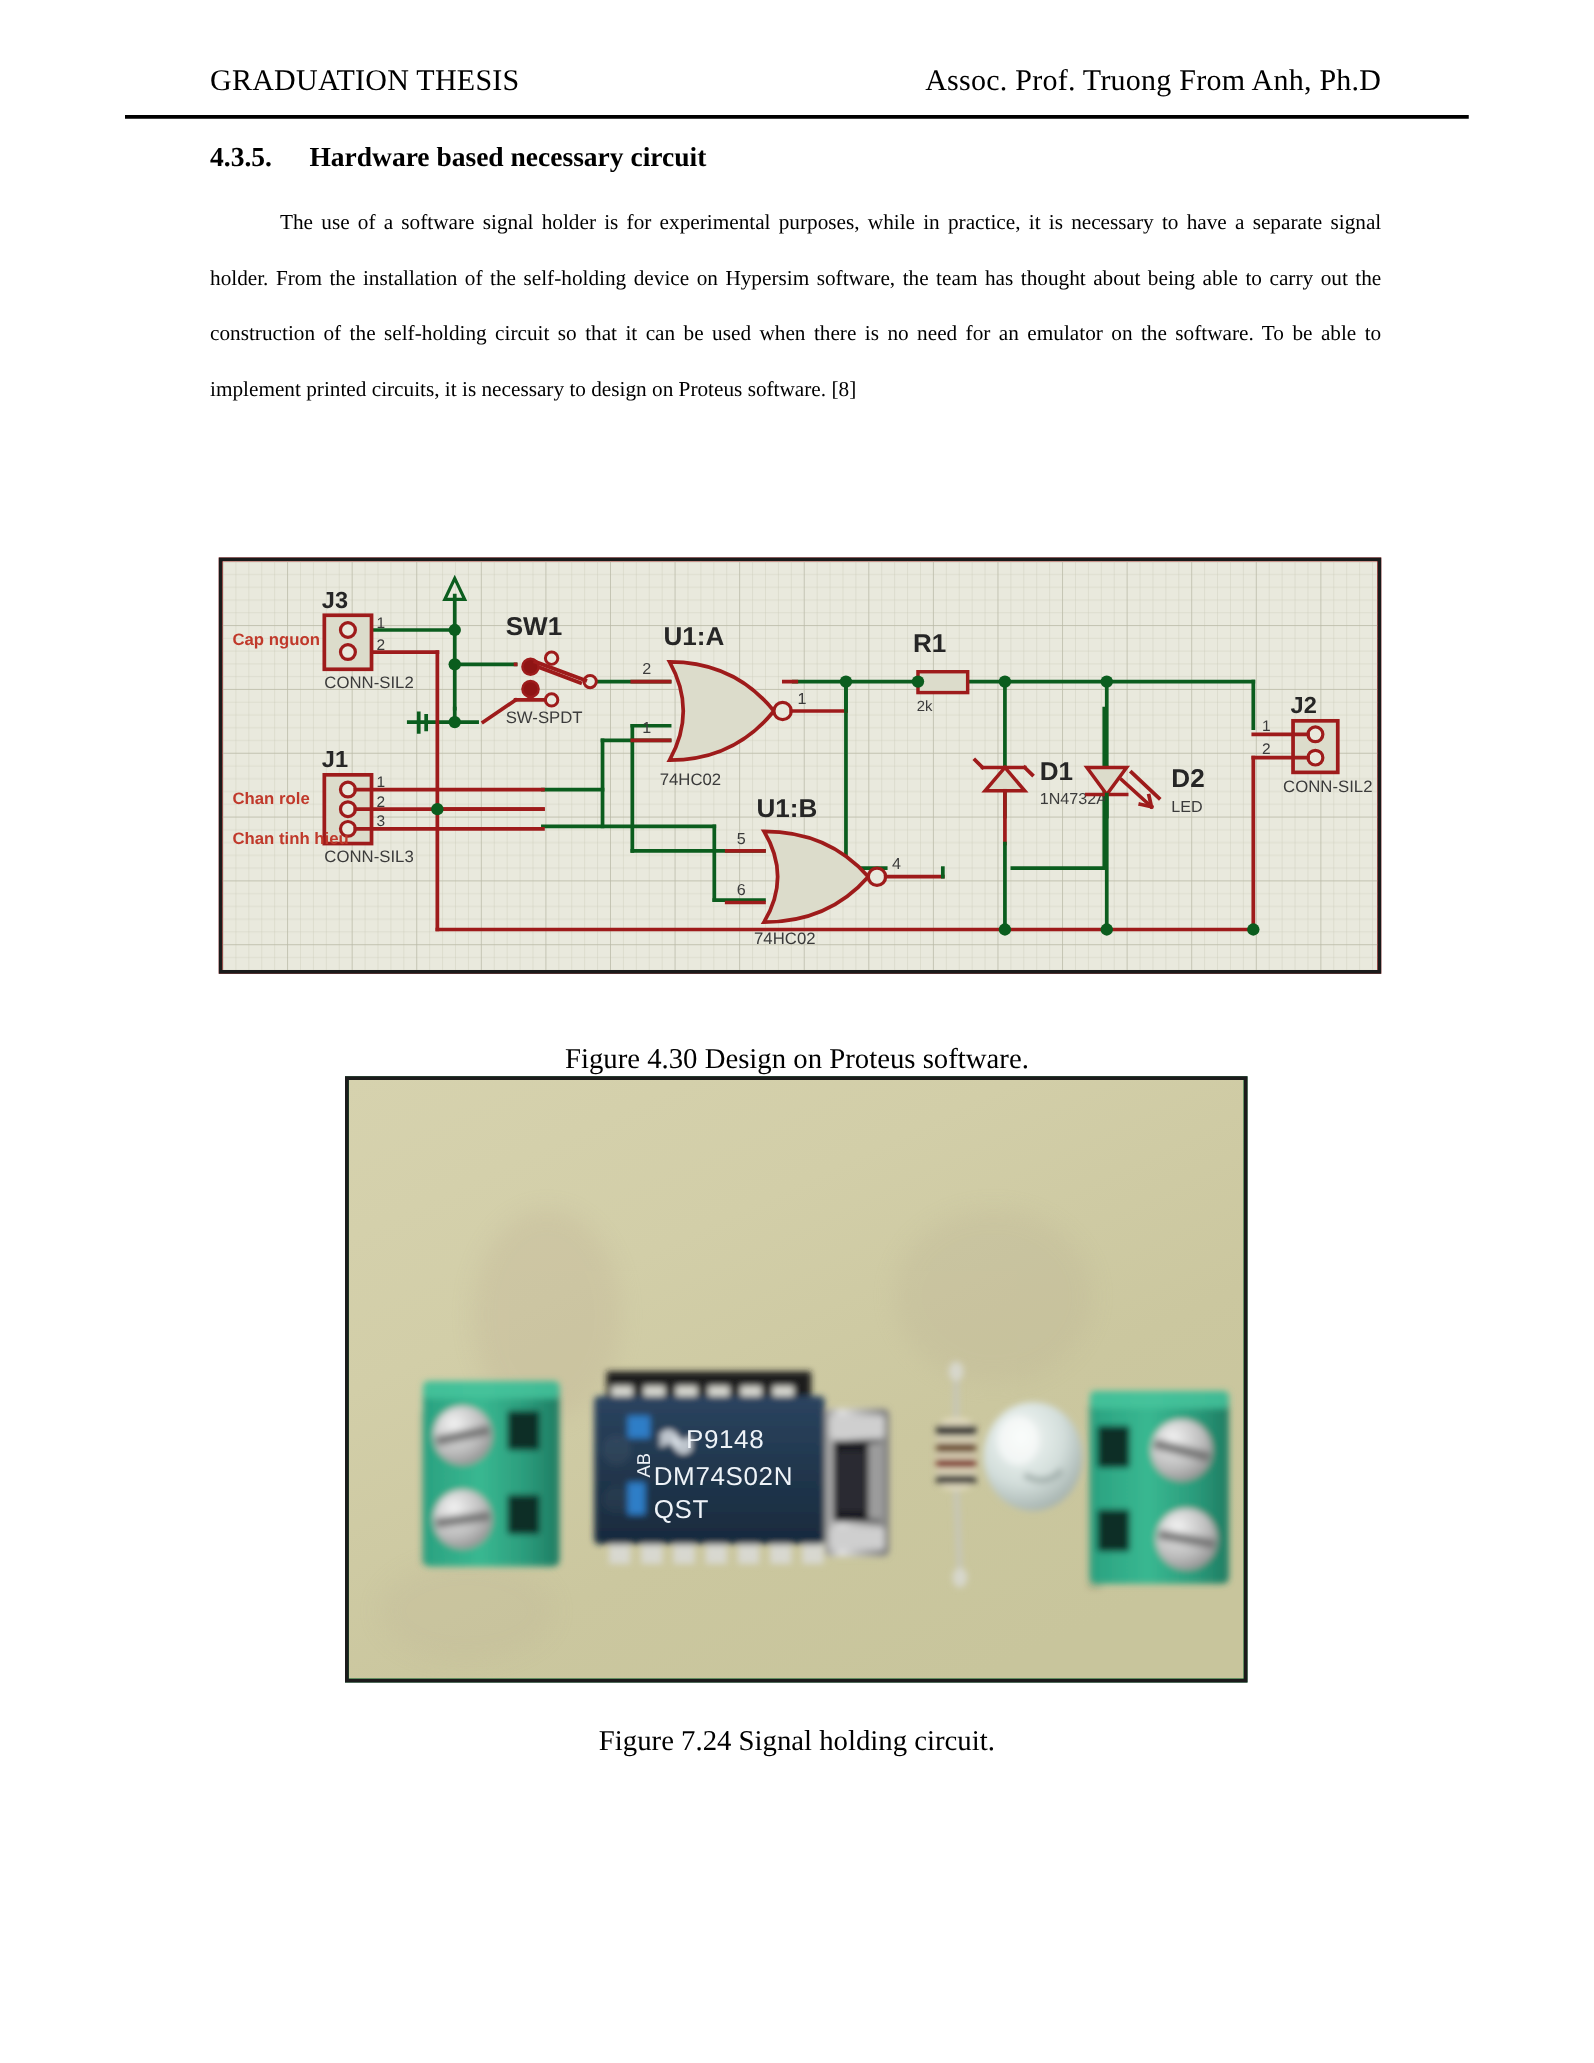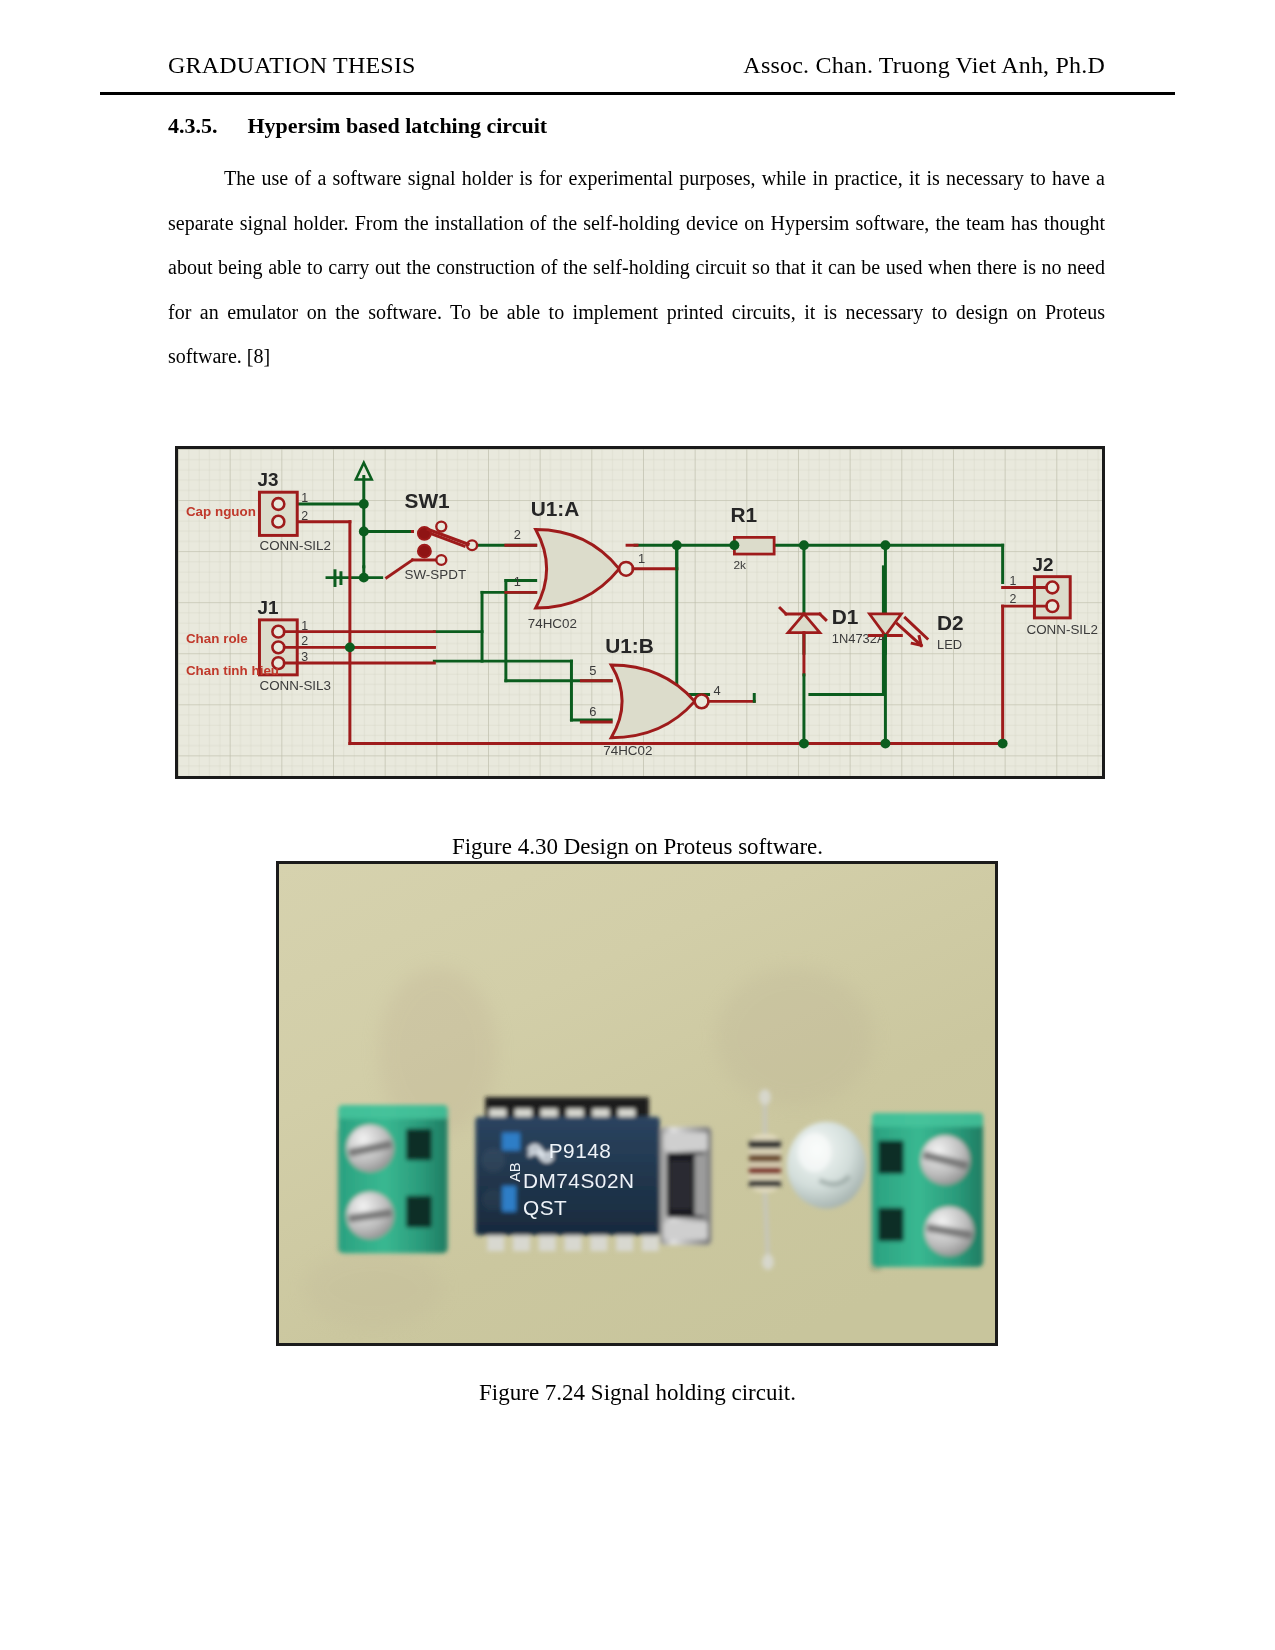--- a/index.html
+++ b/index.html
@@ -59,21 +59,21 @@
     white-space: nowrap;
   }
   .section-heading .num { margin-right: 30px; }
 
   
   .body-text {
     position: absolute;
     left: 168px;
     top: 156px;
     width: 937px;
-    font-size: 20px;
+    font-size: 17px;
     line-height: 44.5px;
     text-align: justify;
     text-justify: inter-word;
   }
   .body-text .indent { display: inline-block; width: 56px; }
 
   
   .schematic-frame {
     position: absolute;
     left: 175px;
@@ -121,26 +121,26 @@
     font-size: 23px;
   }
 </style>
 </head>
 <body>
 
 <div class="page">
 
   <div class="running-header">
     <span class="header-left">GRADUATION THESIS</span>
-    <span class="header-right">Assoc. Chan. Truong Viet Anh, Ph.D</span>
+    <span class="header-right">Assoc. Prof. Truong From Anh, Ph.D</span>
   </div>
   <div class="header-rule"></div>
 
   <div class="section-heading">
-    <span class="num">4.3.5.</span><span>Hypersim based latching circuit</span>
+    <span class="num">4.3.5.</span><span>Hardware based necessary circuit</span>
   </div>
 
   <div class="body-text"><span class="indent"></span><span>The use of a software signal holder is for experimental purposes, while in practice, it is necessary to have a separate signal holder. From the installation of the self-holding device on Hypersim software, the team has thought about being able to carry out the construction of the self-holding circuit so that it can be used when there is no need for an emulator on the software. To be able to implement printed circuits, it is necessary to design on Proteus software. [8]</span></div>
 
   <div class="schematic-frame">
     <svg class="schematic-svg" viewBox="0 0 930 333" preserveAspectRatio="none">
       <defs>
         <pattern id="fineGrid" width="10.4" height="10.4" patternUnits="userSpaceOnUse">
           <path d="M 10.4 0 L 0 0 0 10.4" fill="none" stroke="#cdcdbc" stroke-width="0.7"></path>
         </pattern>

